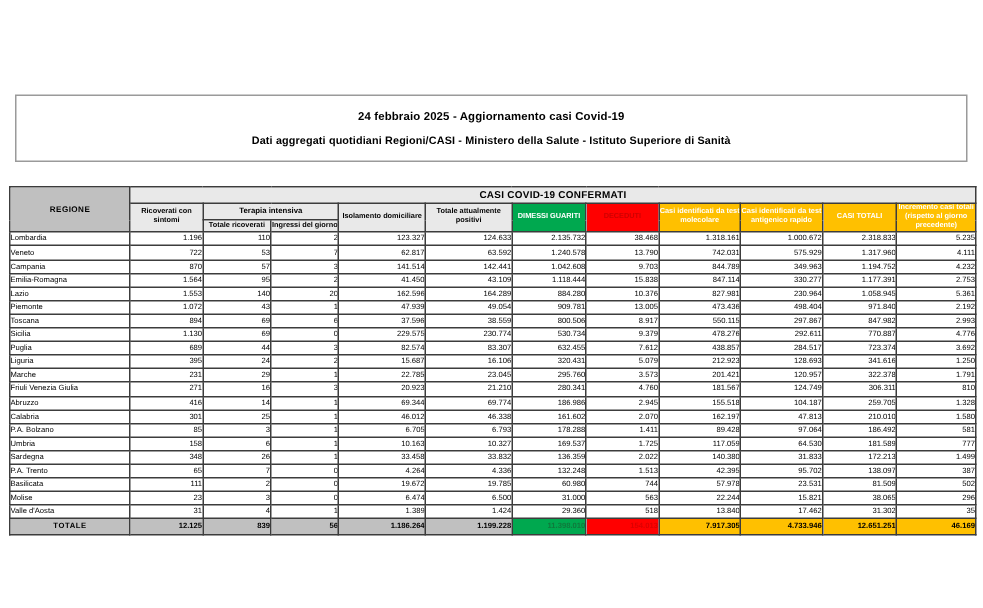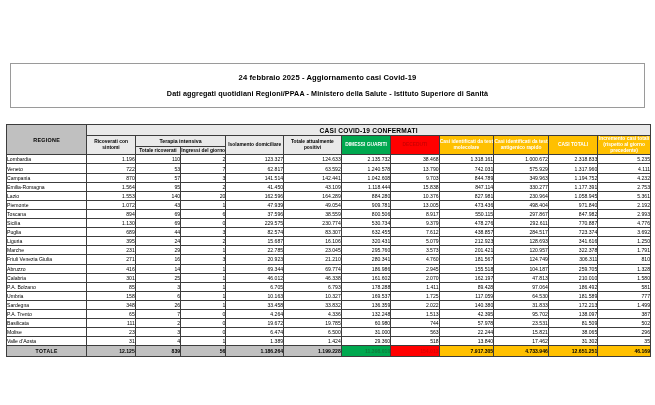--- a/index.html
+++ b/index.html
@@ -97,21 +97,21 @@
   tr.tot td.red{background:#ff0000;color:#dd0000;}
   tr.tot td.orange{background:#ffc000;color:#000;}
 </style>
 </head>
 <body>
 
 <div class="page">
 
   <div class="title-box">
     <div class="title-line1">24 febbraio 2025 - Aggiornamento casi Covid-19</div>
-    <div class="title-line2">Dati aggregati quotidiani Regioni/PPAA - Ministero della Salute - Istituto Superiore di Sanità</div>
+    <div class="title-line2">Dati aggregati quotidiani Regioni/CASI - Ministero della Salute - Istituto Superiore di Sanità</div>
   </div>
 
   <table class="covid">
     <colgroup>
       <col style="width:78px">
         <col style="width:47px">
         <col style="width:44px">
         <col style="width:44px">
       <col style="width:56px">
         <col style="width:56px">

